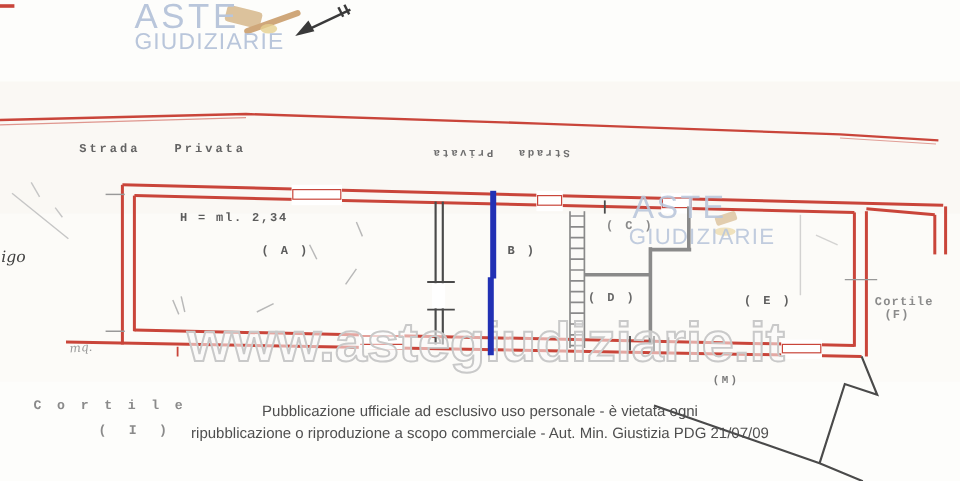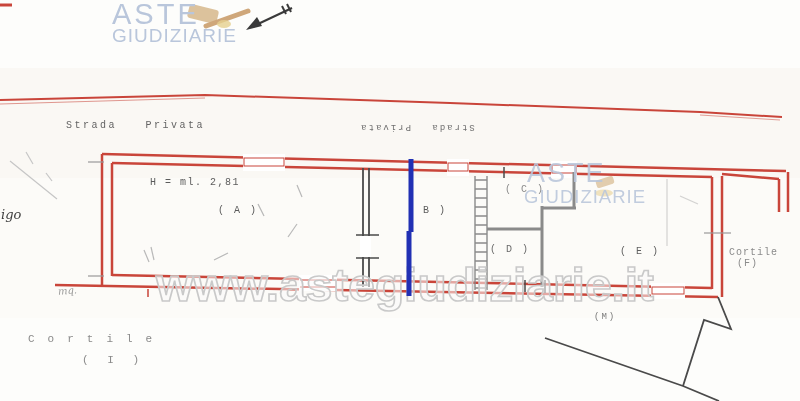--- a/index.html
+++ b/index.html
@@ -16,21 +16,21 @@
   .red{stroke:var(--plan-red);fill:none;}
   .darkw{stroke:var(--wall-dark);fill:none;}
   .grayw{stroke:var(--wall-gray);fill:none;}
   .pencil{stroke:var(--pencil-gray);fill:none;}
   .blue{stroke:var(--marker-blue);fill:none;}
   .whitefill{fill:#ffffff;stroke:none;}
   .thinred{stroke:var(--plan-red);fill:#ffffff;}
 
   .lbl{position:absolute;z-index:2;color:var(--label-gray);
        font-family:"Liberation Mono","DejaVu Sans Mono",monospace;
-       font-size:10px;font-weight:normal;letter-spacing:2px;white-space:nowrap;}
+       font-size:10px;font-weight:bold;letter-spacing:2px;white-space:nowrap;}
   #street-label{left:66px;top:120px;word-spacing:20px;letter-spacing:2.5px;color:#636363;}
   #street-label-rotated{left:354px;top:122px;width:126px;text-align:center;
        transform:rotate(180deg);font-size:9px;word-spacing:12px;color:#6e6e6e;}
   #height-note{left:150px;top:177px;letter-spacing:1.5px;color:#5c5c5c;}
   #room-a{left:218px;top:205px;color:#5c5c5c;}
   #room-b{left:423px;top:205px;color:#5c5c5c;}
   #room-c{left:505px;top:184px;color:#8a8a8a;}
   #room-d{left:490px;top:244px;color:#6a6a6a;}
   #room-e{left:620px;top:246px;color:#5f5f5f;}
   #room-m{left:594px;top:312px;font-size:9px;color:#7a7a7a;}
@@ -178,21 +178,21 @@
     </g>
 
     <g opacity=".8">
       <rect x="596" y="178" width="18" height="8" rx="2" fill="var(--gavel-tan)" transform="rotate(-18 605 182)"></rect>
       <ellipse cx="604" cy="193" rx="9" ry="3.5" fill="var(--gavel-gold)" opacity=".7"></ellipse>
     </g>
   </svg>
 
   <div class="lbl" id="street-label">Strada Privata</div>
   <div class="lbl" id="street-label-rotated">Strada Privata</div>
-  <div class="lbl" id="height-note">H = ml. 2,81</div>
+  <div class="lbl" id="height-note">H = ml. 2,34</div>
   <div class="lbl" id="room-a">( A )</div>
   <div class="lbl" id="room-b">B )</div>
   <div class="lbl" id="room-c">( C )</div>
   <div class="lbl" id="room-d">( D )</div>
   <div class="lbl" id="room-e">( E )</div>
   <div class="lbl" id="room-m">(M)</div>
   <div class="lbl" id="cortile-right">
     <div>Cortile</div>
     <div class="l2">(F)</div>
   </div>
@@ -209,14 +209,18 @@
 
   <div id="url-watermark">www.astegiudiziarie.it</div>
 
   <svg id="svg-top" width="800" height="401" viewBox="0 0 800 401">
     <g class="blue" stroke-width="5">
       <path d="M411,159 V232"></path>
       <path d="M409,231 V296"></path>
     </g>
   </svg>
 
+  <div id="footer">
+    <div>Pubblicazione ufficiale ad esclusivo uso personale - è vietata ogni</div>
+    <div>ripubblicazione o riproduzione a scopo commerciale - Aut. Min. Giustizia PDG 21/07/09</div>
+  </div>
 
 </div>
 
 </body></html>

